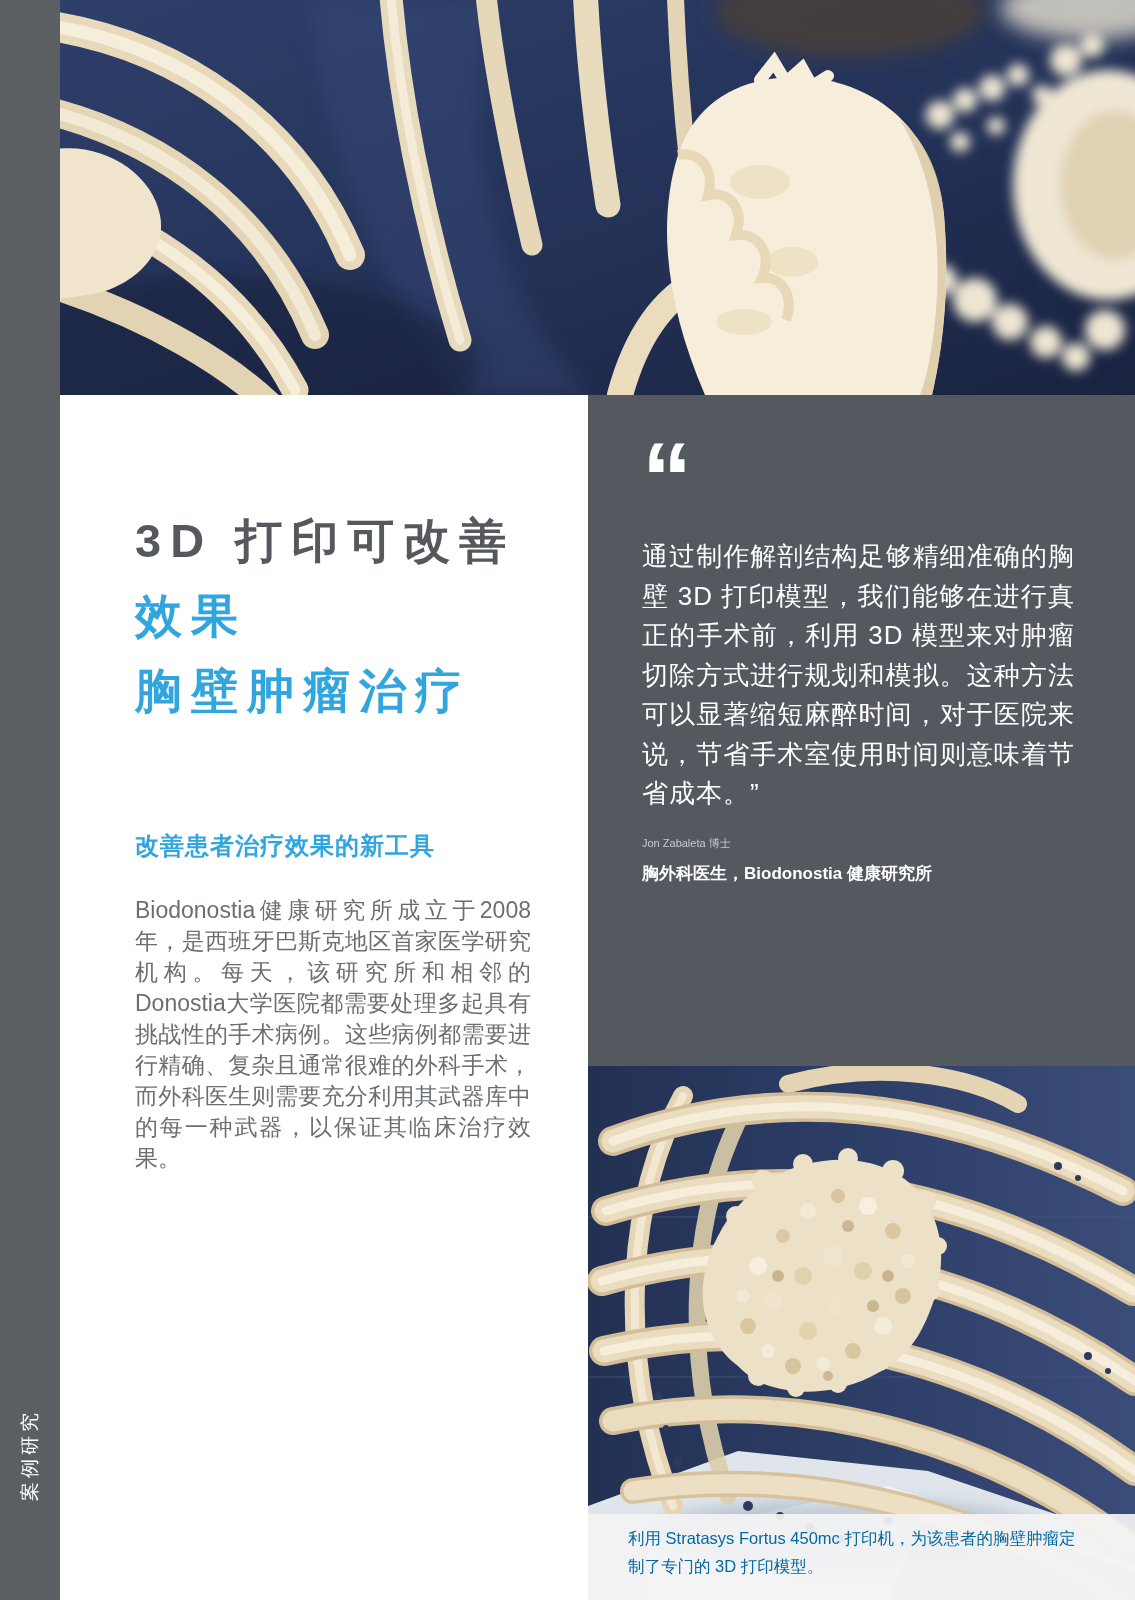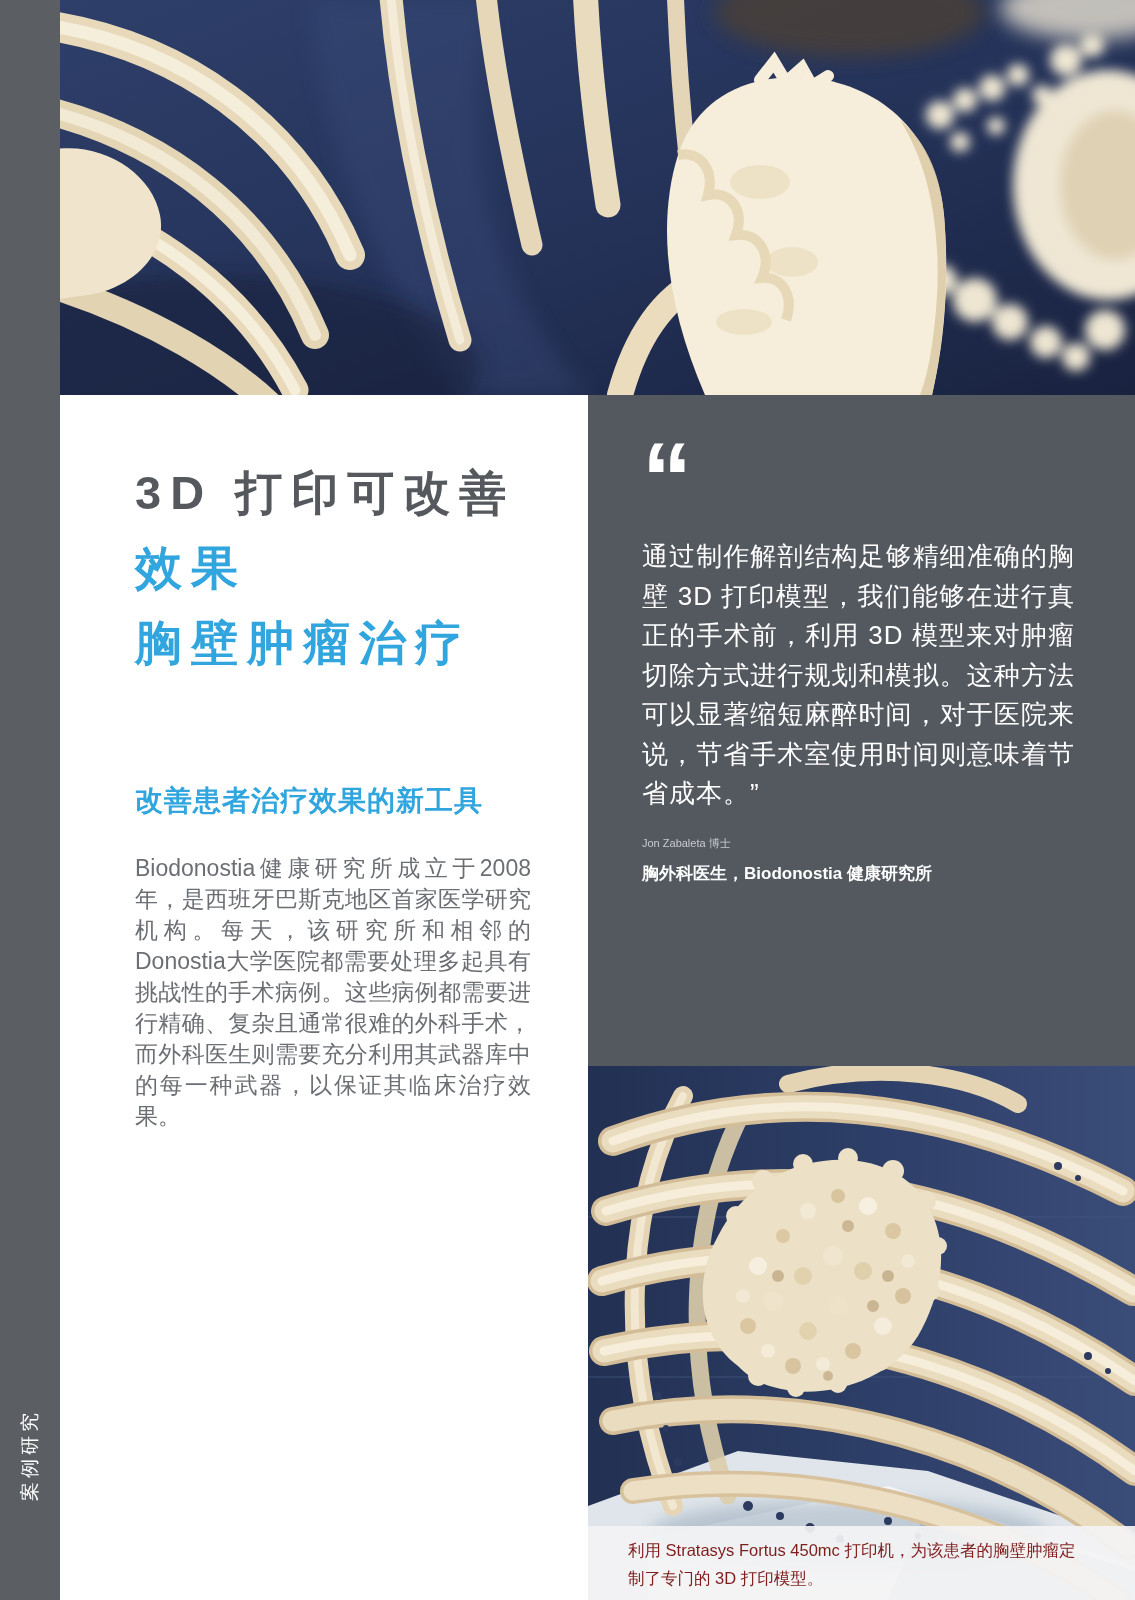--- a/index.html
+++ b/index.html
@@ -12,50 +12,50 @@
   .sidebar-label{
     position:absolute;left:30px;top:1455px;transform:translate(-50%,-50%) rotate(-90deg);
     color:#ffffff;font-size:19px;letter-spacing:4px;white-space:nowrap;
   }
   
   .hero{position:absolute;left:60px;top:0;width:1075px;height:395px;overflow:hidden;}
   .hero svg,.photo2 svg{display:block;width:100%;height:100%;}
   
   .left-col{
     position:absolute;left:60px;top:395px;width:460px;height:1205px;background:#ffffff;
-    box-sizing:border-box;padding:60px 0 0 75px;
+    box-sizing:border-box;padding:108px 0 0 75px;
   }
   .title{margin:0;font-weight:bold;font-size:47px;line-height:75px;letter-spacing:9px;}
   .title span{display:block;}
   .t-dark{color:var(--title_gray,#55585d);}
   .t-blue{color:var(--accent_blue,#31a5dd);}
   .section-heading{
-    margin:102px 16px 0 0;font-size:28px;font-weight:bold;letter-spacing:1px;
+    margin:102px 16px 0 0;font-size:24px;font-weight:bold;letter-spacing:1px;
     color:var(--accent_blue,#2b9fd8);
   }
   .body-text{
     margin:33px 0 0 0;width:396px;font-size:23px;line-height:31px;
     color:var(--body_gray,#6b6f74);text-align:justify;
   }
   
   .quote-panel{
     position:absolute;left:588px;top:395px;width:547px;height:671px;
     background:var(--panel_gray,#54585f);box-sizing:border-box;
     padding:44px 44px 0 54px;color:#ffffff;
   }
   .qmark{font-size:100px;line-height:78px;height:84px;font-weight:bold;letter-spacing:-4px;}
   .qtext{margin:14px 16px 0 0;font-size:26px;line-height:39.5px;letter-spacing:1px;text-align:justify;}
   .qauthor{margin-top:22px;font-size:11px;color:#c9cbd0;}
   .qrole{margin-top:11px;font-size:17px;font-weight:bold;}
   
   .photo2{position:absolute;left:588px;top:1066px;width:547px;height:534px;overflow:hidden;}
   .caption{
     position:absolute;left:0;bottom:0;width:100%;box-sizing:border-box;
-    background:rgba(243,243,244,0.93);padding:10px 46px 8px 40px;
-    font-size:16.5px;line-height:28px;color:#7f1d1d;
+    background:rgba(243,243,244,0.93);padding:10px 46px 20px 40px;
+    font-size:16.5px;line-height:28px;color:#0369a1;
   }
 </style>
 </head>
 <body>
 
 <div class="page">
 
   <div class="sidebar">
     <div class="sidebar-label">案例研究</div>
   </div>

